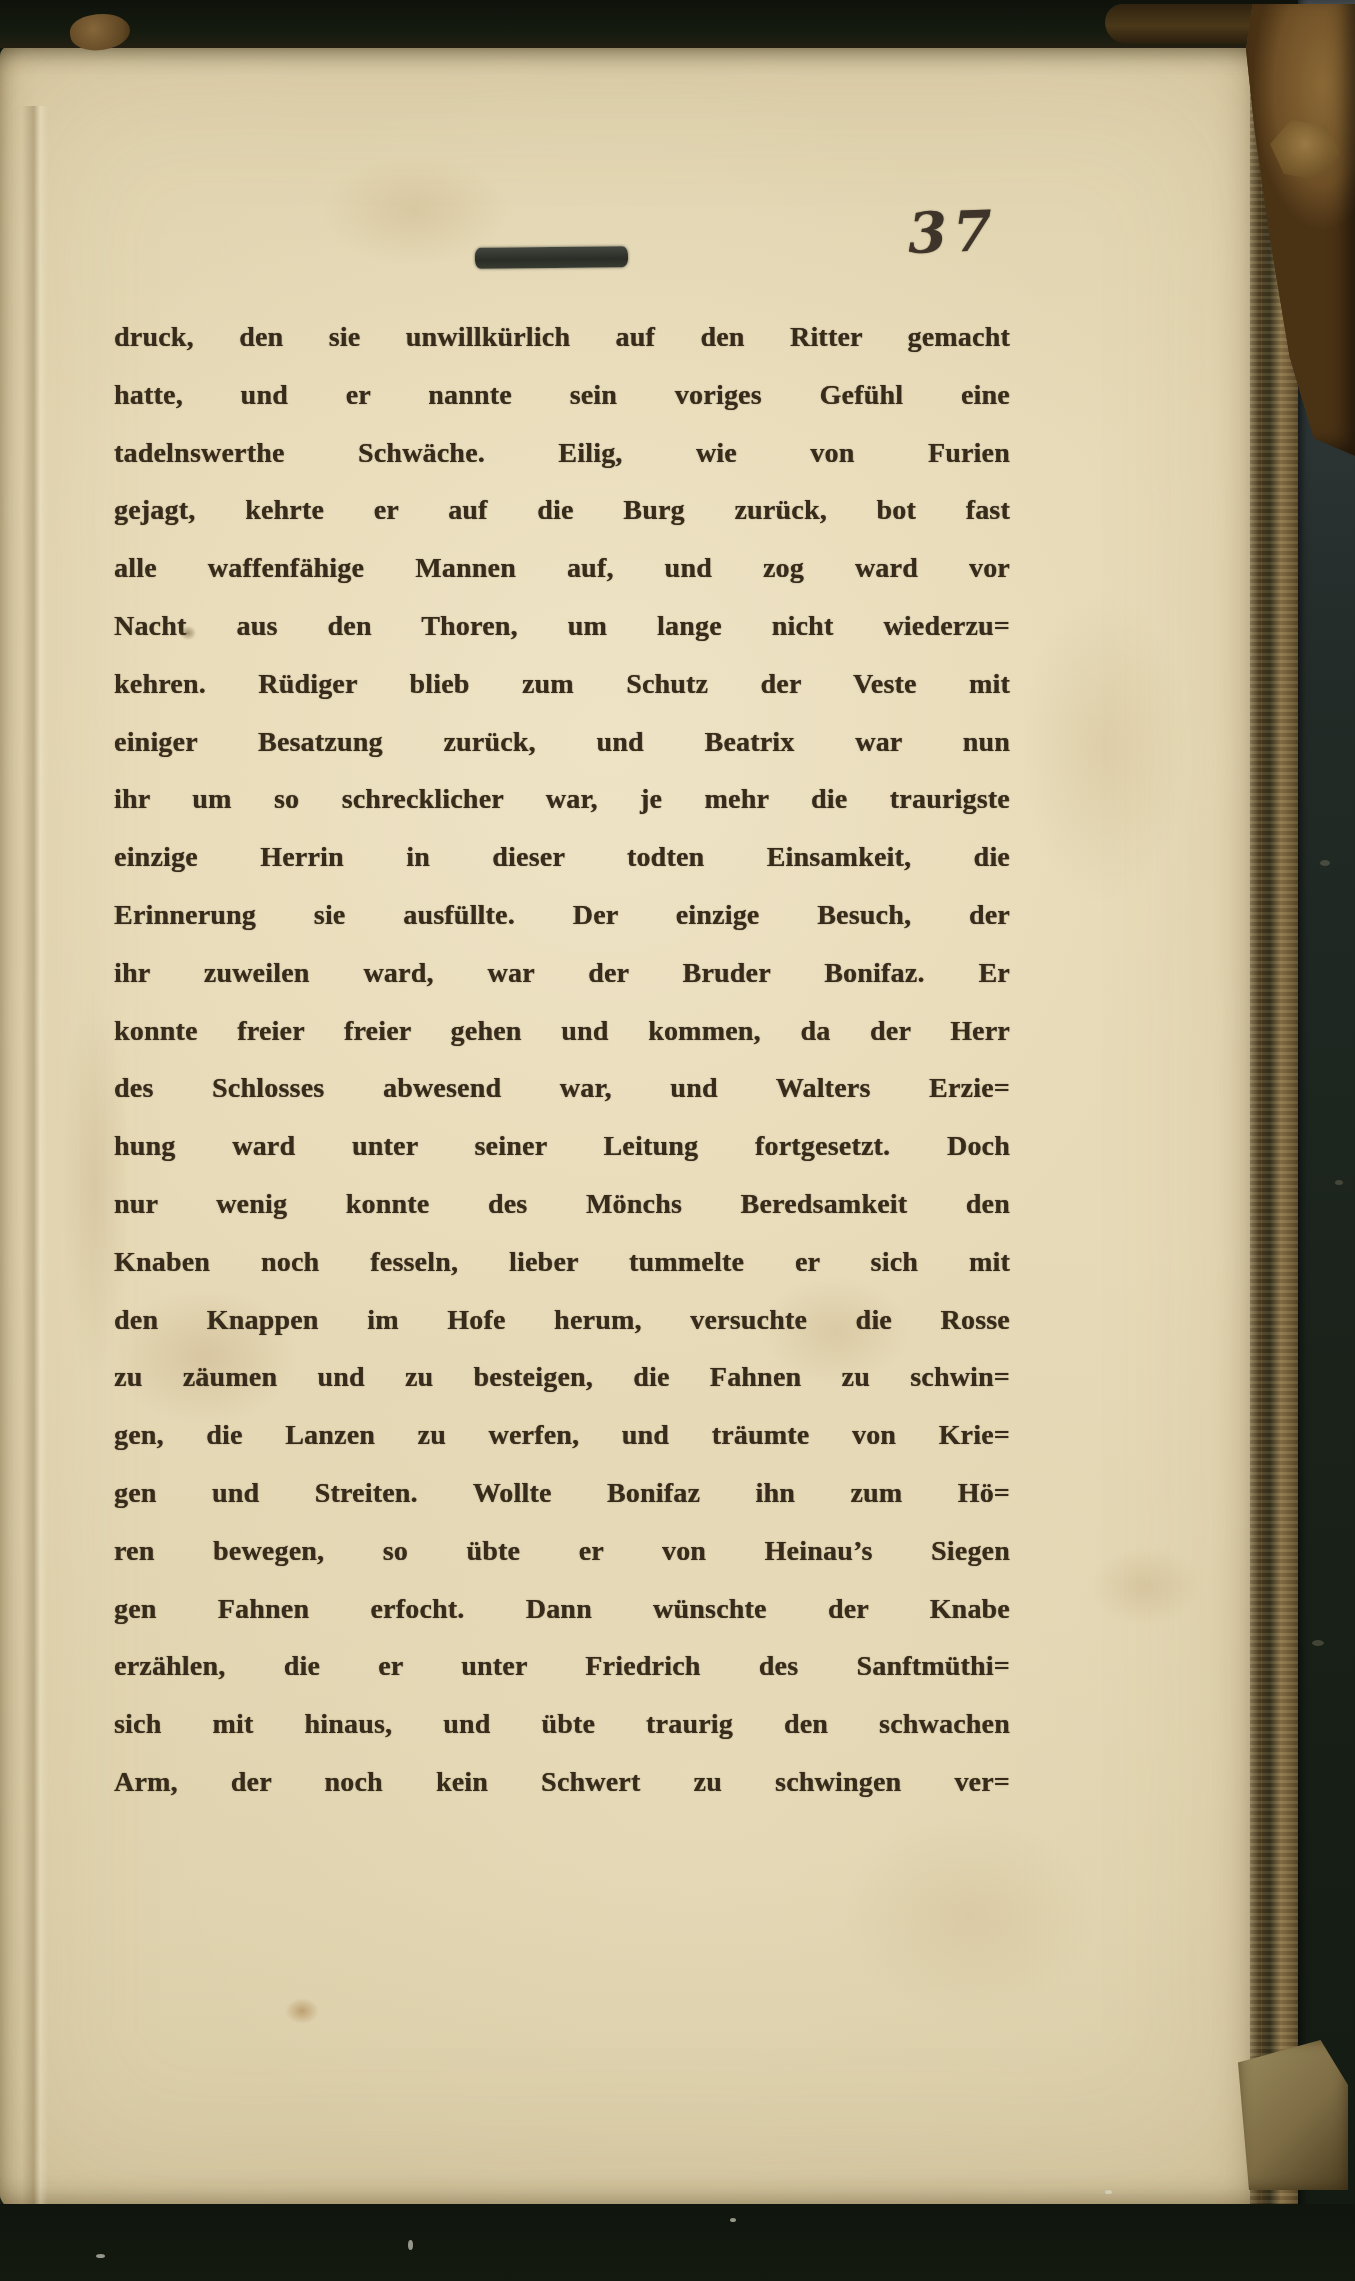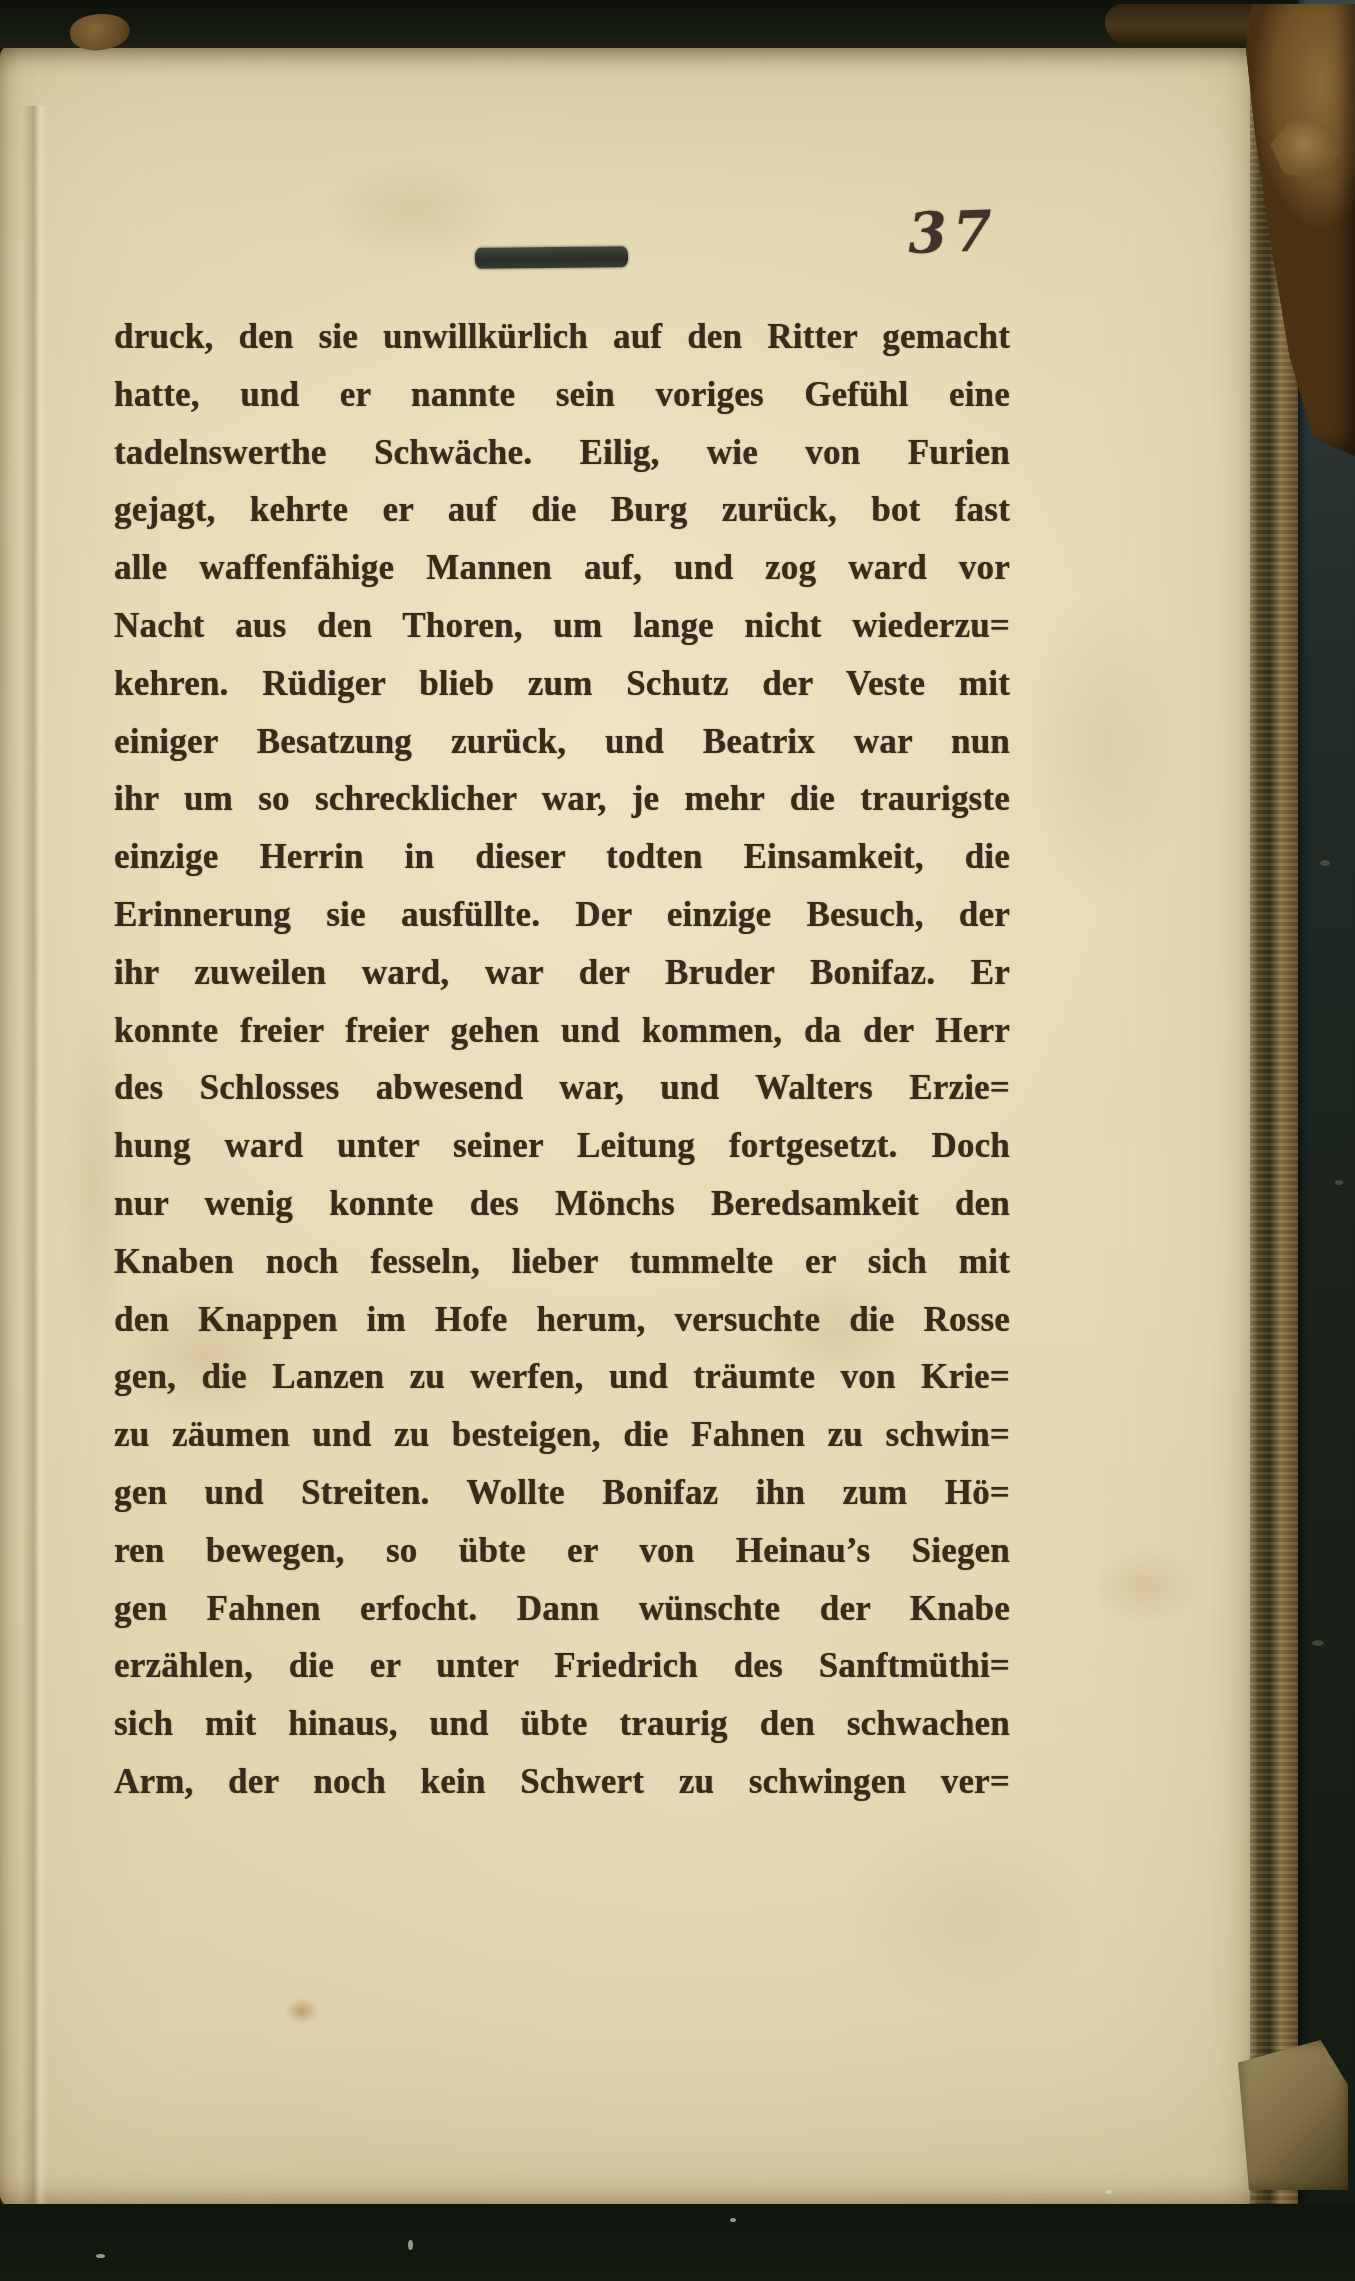--- a/index.html
+++ b/index.html
@@ -37,21 +37,21 @@
         box-shadow:0 0 3px rgba(60,62,55,0.8), 6px 1px 0 -8px #2a2d25;}
   .pagenum{position:absolute;left:908px;top:152px;width:120px;
            font-family:"DejaVu Serif",serif;font-style:italic;font-weight:700;
            font-size:56px;letter-spacing:6px;color:#3e342a;transform:rotate(-2deg);
            text-shadow:0 0 1.5px rgba(55,45,30,0.6);}
 
   
   .textblock{position:absolute;left:114px;top:262px;width:896px;}
   .line{height:57.8px;line-height:57.8px;white-space:normal;
         text-align:justify;text-align-last:justify;
-        font-size:35px;font-weight:700;color:#372c1c;
+        font-size:28px;font-weight:700;color:#372c1c;
         letter-spacing:0.2px;
         text-shadow:0 0 1.3px rgba(58,42,18,0.55), 0.4px 0.4px 0 rgba(58,42,18,0.35);}
 
   
   .toprim{position:absolute;left:0;top:0;width:1355px;height:48px;background:linear-gradient(to bottom,#0e120b,#161b10 70%,#241f12);}
   .toprim-leather{position:absolute;left:1105px;top:4px;width:250px;height:40px;border-radius:18px 0 0 22px;
         background:linear-gradient(to bottom,#2f2310,#4a3819 55%,#2a1f0e);}
   .frag-topleft{position:absolute;left:70px;top:14px;width:60px;height:36px;border-radius:45% 55% 50% 50%;
         background:radial-gradient(circle at 40% 40%, #85663a, #5f4623 70%, #3d2c12);transform:rotate(-7deg);}
   .fore-edge{position:absolute;left:1250px;top:30px;width:56px;height:2180px;
@@ -114,22 +114,22 @@
         <div class="line">ihr um so schrecklicher war, je mehr die traurigste</div>
         <div class="line">einzige Herrin in dieser todten Einsamkeit, die</div>
         <div class="line">Erinnerung sie ausfüllte. Der einzige Besuch, der</div>
         <div class="line">ihr zuweilen ward, war der Bruder Bonifaz. Er</div>
         <div class="line">konnte freier freier gehen und kommen, da der Herr</div>
         <div class="line">des Schlosses abwesend war, und Walters Erzie=</div>
         <div class="line">hung ward unter seiner Leitung fortgesetzt. Doch</div>
         <div class="line">nur wenig konnte des Mönchs Beredsamkeit den</div>
         <div class="line">Knaben noch fesseln, lieber tummelte er sich mit</div>
         <div class="line">den Knappen im Hofe herum, versuchte die Rosse</div>
+        <div class="line">zu zäumen und zu besteigen, die Fahnen zu schwin=</div>
         <div class="line">gen, die Lanzen zu werfen, und träumte von Krie=</div>
-        <div class="line">zu zäumen und zu besteigen, die Fahnen zu schwin=</div>
         <div class="line">gen und Streiten. Wollte Bonifaz ihn zum Hö=</div>
         <div class="line">ren bewegen, so übte er von Heinau’s Siegen</div>
         <div class="line">gen Fahnen erfocht. Dann wünschte der Knabe</div>
         <div class="line">erzählen, die er unter Friedrich des Sanftmüthi=</div>
         <div class="line">sich mit hinaus, und übte traurig den schwachen</div>
         <div class="line">Arm, der noch kein Schwert zu schwingen ver=</div>
       </div>
   </div>
 
   <div class="toprim"></div>

